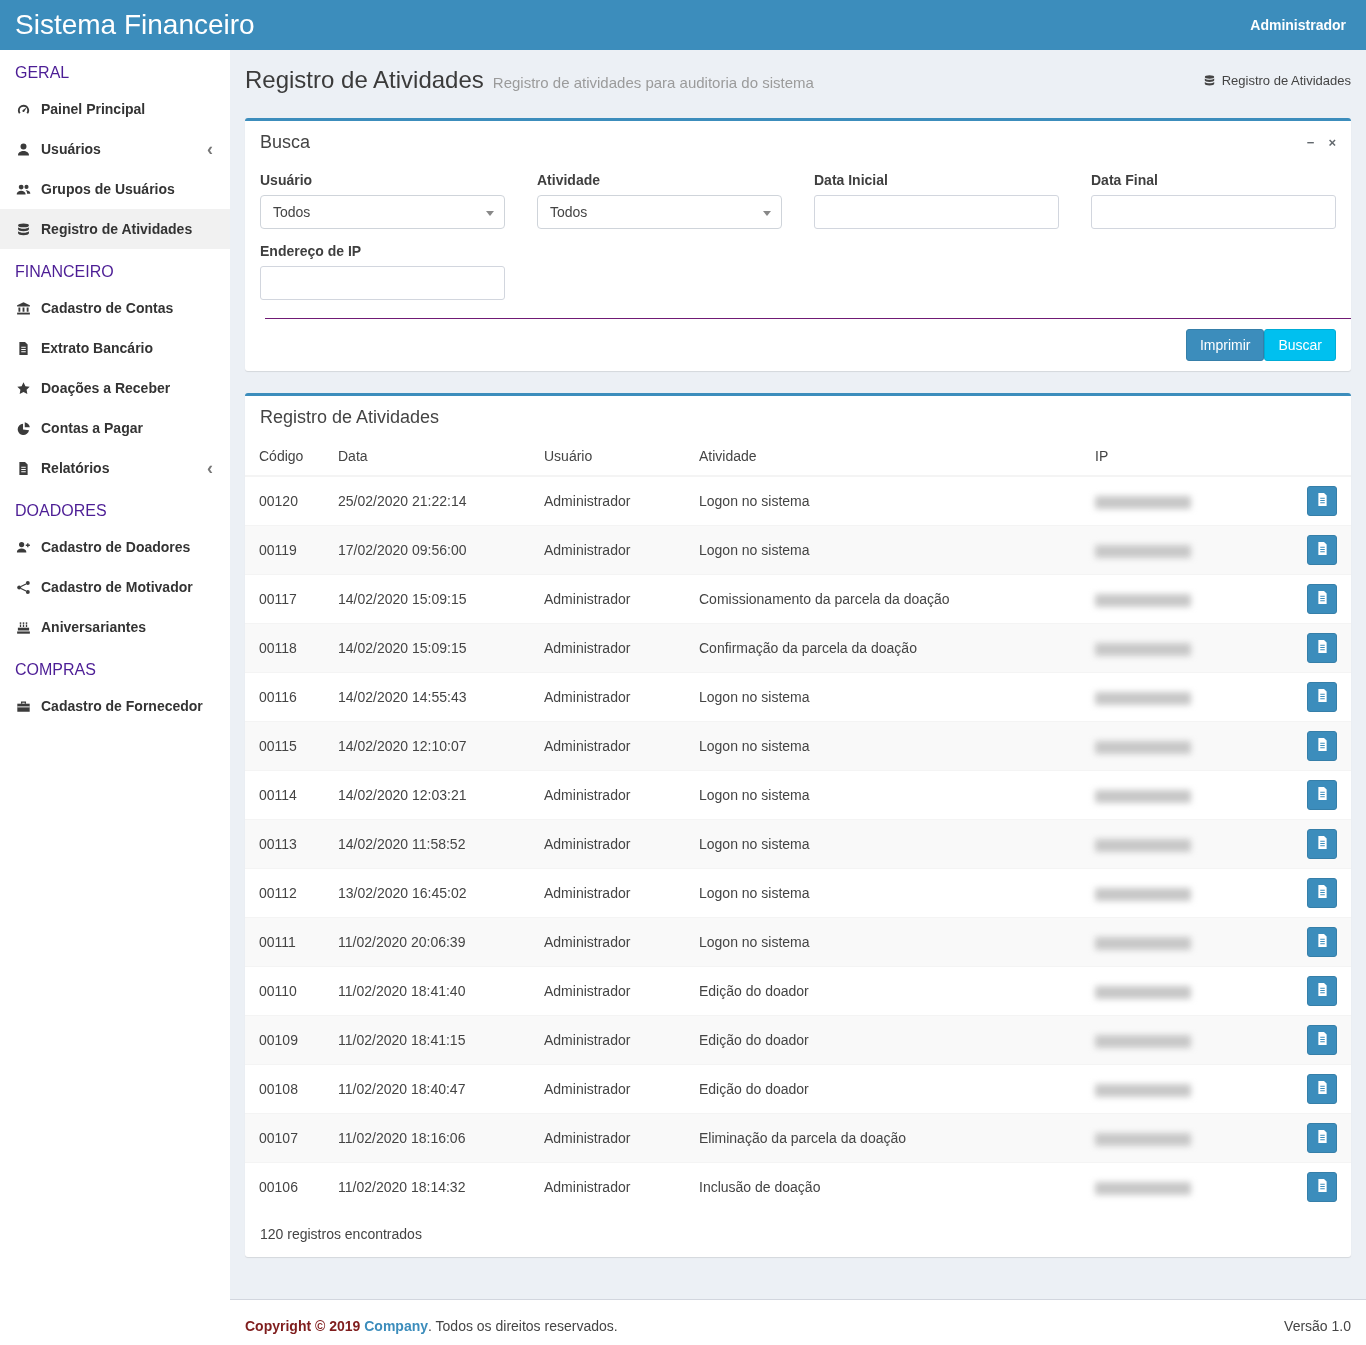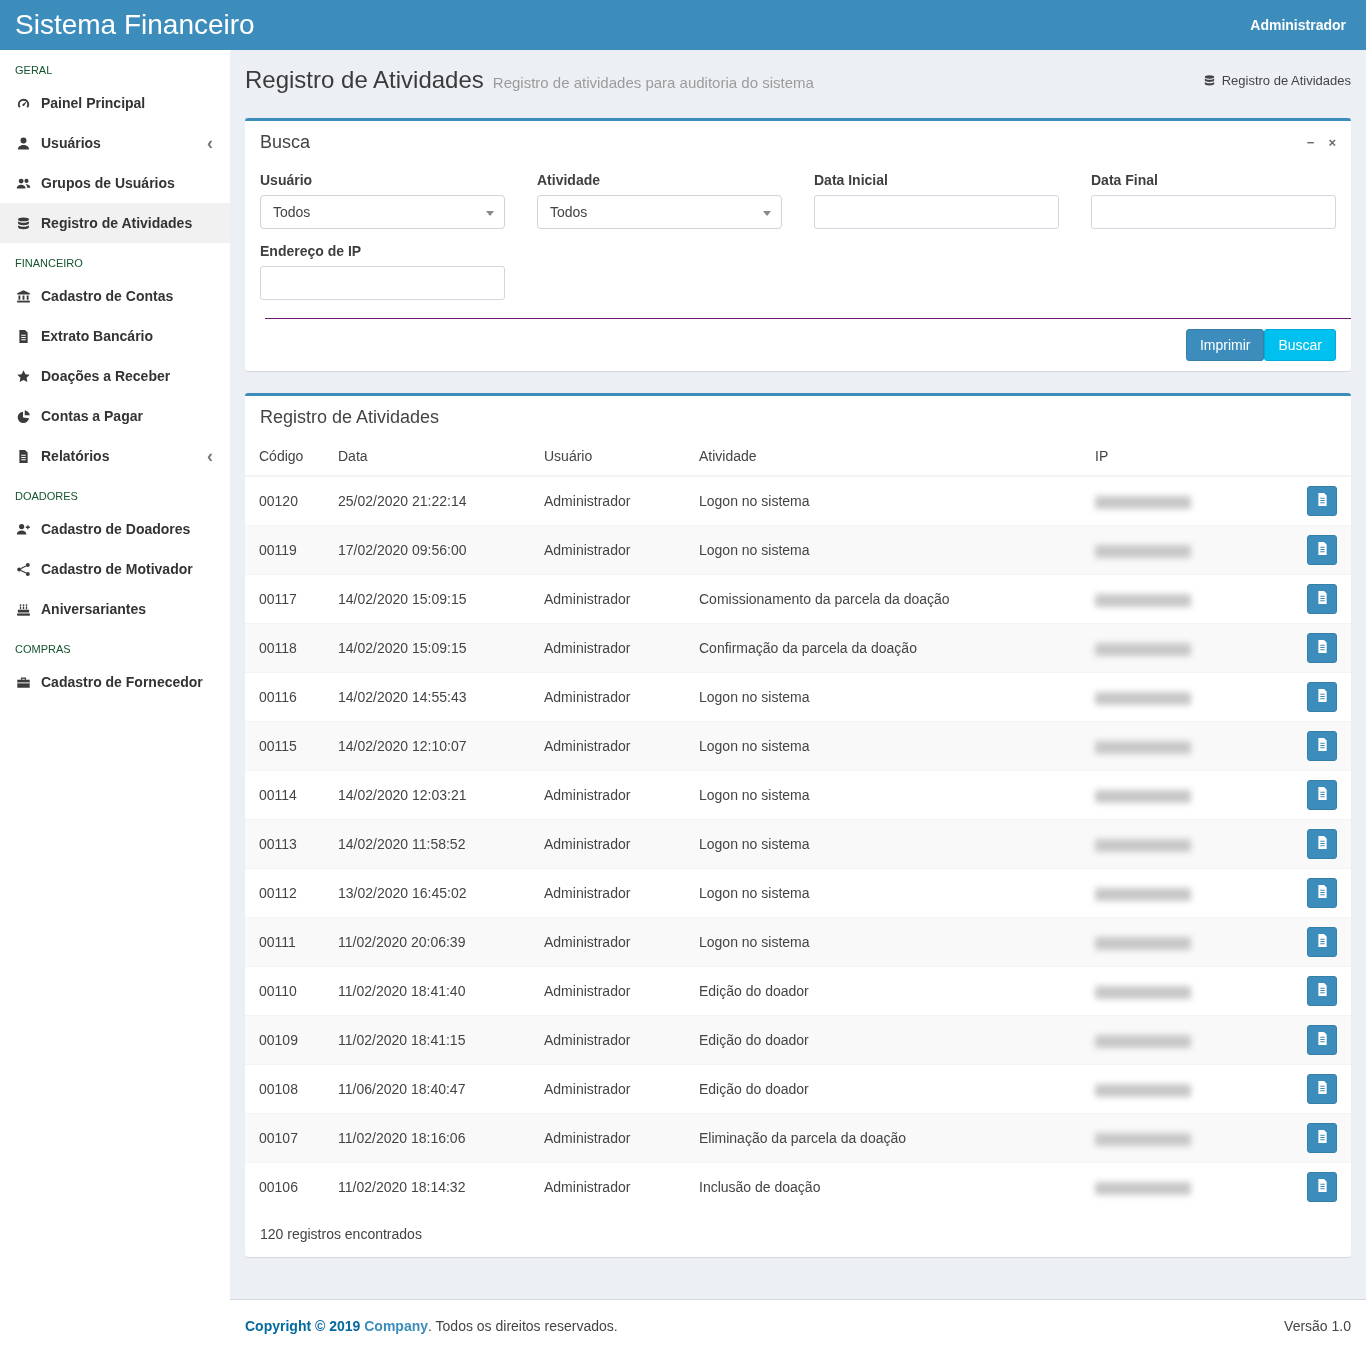--- a/index.html
+++ b/index.html
@@ -40,22 +40,22 @@
   
   .wrapper { display: flex; min-height: 1295px; }
   .sidebar { width: 230px; background: #fff; flex-shrink: 0; }
   .main { flex: 1; display: flex; flex-direction: column; min-width: 0; }
   .content { flex: 1; padding: 12px 15px 20px; }
 
   
   .menu { list-style: none; }
   .menu-header {
     padding: 14px 15px 7px;
-    font-size: 11px;
-    color: #14532d;
+    font-size: 16px;
+    color: #4c1d95;
   }
   .menu-item {
     display: flex;
     align-items: center;
     padding: 12px 15px;
     color: #333;
     font-weight: 700;
     cursor: pointer;
     position: relative;
   }
@@ -221,21 +221,21 @@
   
   .footer {
     background: #fff;
     border-top: 1px solid #d2d6de;
     padding: 18px 15px;
     display: flex;
     align-items: center;
     justify-content: space-between;
     font-size: 14px;
   }
-  .copy-strong { font-weight: 700; color: #0369a1; }
+  .copy-strong { font-weight: 700; color: #7f1d1d; }
   .company-link { font-weight: 700; color: #3c8dbc; cursor: pointer; }
   .copy-rest { color: #444; }
   .version { color: #444; }
 </style>
 </head>
 <body>
 
 <header class="topbar">
   <div class="brand">Sistema Financeiro</div>
   <div class="topbar-user">Administrador</div>
@@ -642,21 +642,21 @@
          <button class="btn-doc">
            <span><svg width="15" height="15" viewBox="0 0 16 16" fill="#fff">
                         <path d="M3.6 1h6l2.8 2.8V15H3.6z"></path>
                         <path d="M5.6 6.6h4.8M5.6 9h4.8M5.6 11.4h4.8" stroke="#3c8dbc" stroke-width="1.1" fill="none"></path>
                       </svg></span>
          </button>
        </td>
      </tr>
               <tr>
        <td>00108</td>
-       <td>11/06/2020 18:40:47</td>
+       <td>11/02/2020 18:40:47</td>
        <td>Administrador</td>
        <td>Edição do doador</td>
        <td><span class="ip-blur"></span></td>
        <td class="td-action">
          <button class="btn-doc">
            <span><svg width="15" height="15" viewBox="0 0 16 16" fill="#fff">
                         <path d="M3.6 1h6l2.8 2.8V15H3.6z"></path>
                         <path d="M5.6 6.6h4.8M5.6 9h4.8M5.6 11.4h4.8" stroke="#3c8dbc" stroke-width="1.1" fill="none"></path>
                       </svg></span>
          </button>

